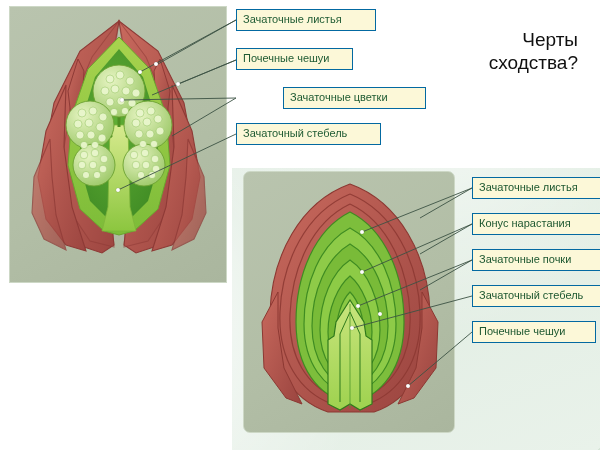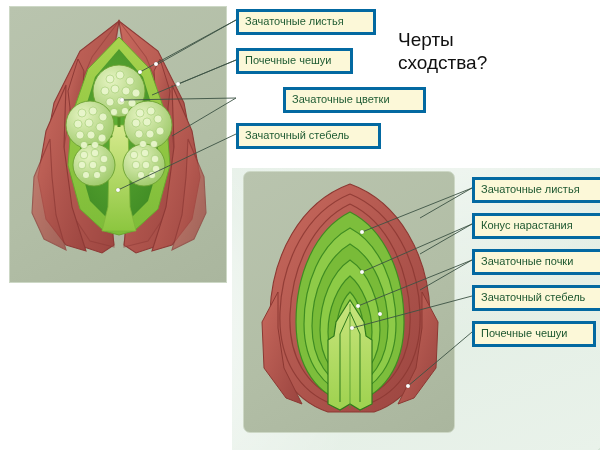--- a/index.html
+++ b/index.html
@@ -20,33 +20,33 @@
   
   .white-block{position:absolute;background:#ffffff;}
 
   
   .panel{position:absolute;background:linear-gradient(150deg,#b9c4ae 0%,#b2beA6 55%,#aab69e 100%);
          border:1px solid #cdd8c6;box-sizing:border-box;overflow:hidden;}
   .panel.rounded{border-radius:7px;}
   .panel-inner{position:absolute;inset:0;}
 
   
-  .chip{position:absolute;background:#fcf8d8;border:3px solid #0369a1;
+  .chip{position:absolute;background:#fcf8d8;border:1px solid #0369a1;
         color:#1f5b33;font-size:11px;line-height:1;white-space:nowrap;
         padding:4px 6px 5px 6px;box-sizing:border-box;}
   .chip.g2{color:#1d5730;}
 
   
   .leaders{position:absolute;inset:0;pointer-events:none;}
   .dot{position:absolute;width:4px;height:4px;border-radius:50%;
        background:#ffffff;box-shadow:0 0 1px rgba(0,0,0,.45);}
 
   
   .title{position:absolute;color:#101010;font-size:19px;line-height:23px;
-         text-align:left;white-space:pre-line;}
+         text-align:right;white-space:pre-line;}
 
   svg{display:block;overflow:visible;}
 </style>
 </head>
 <body>
 
 <div id="stage">
 
   <div class="bg-tex"></div>
 

